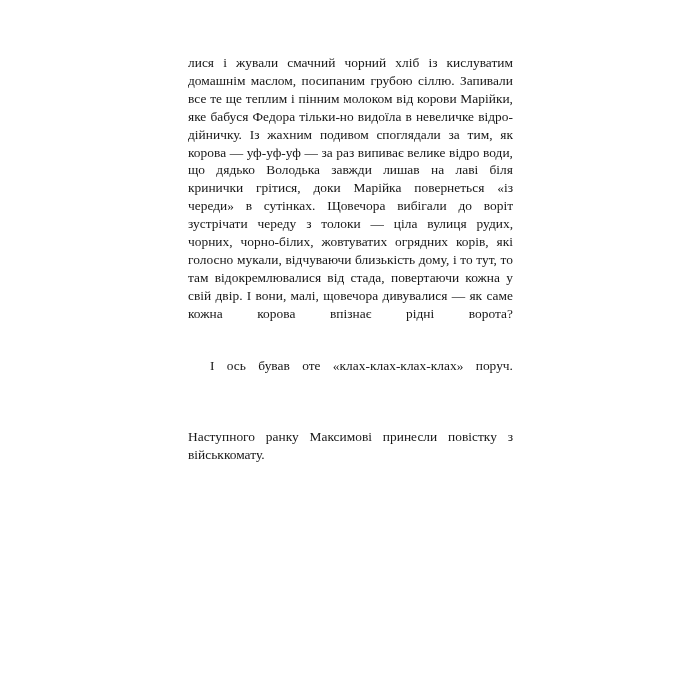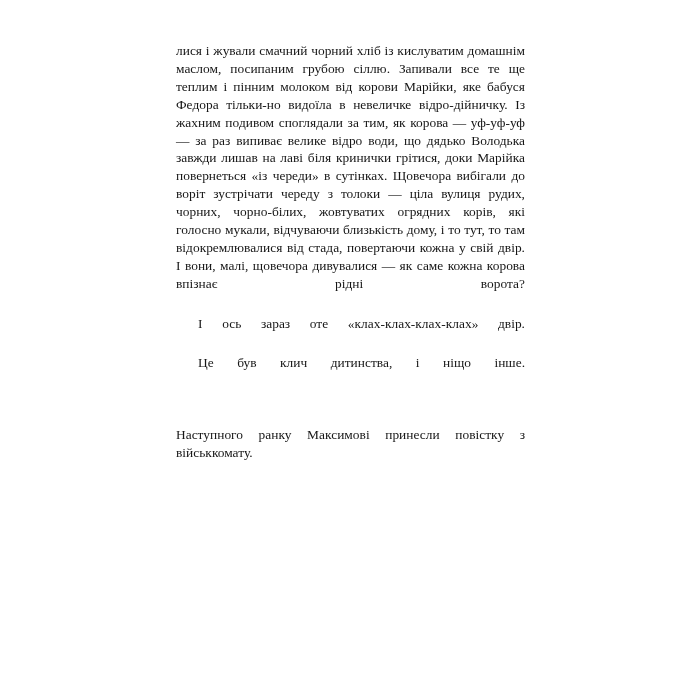--- a/index.html
+++ b/index.html
@@ -23,21 +23,21 @@
   }
 
   .text-column {
     position: absolute;
     left: 172px;
     top: 38px;
     width: 357px;
   }
 
   .para {
-    margin: 4px;
+    margin: 16px;
     padding: 0;
     font-size: 13.4px;
     line-height: 17.9px;
     color: #161616;
     text-align: justify;
     text-justify: inter-word;
     text-indent: 22px;
     hyphens: manual;
     -webkit-hyphens: manual;
     word-spacing: 0.1px;
@@ -68,23 +68,22 @@
 <body>
 
 <div class="page">
 
   <div class="text-column">
 
     <p class="para no-indent">лися і жували смачний чорний хліб із кислуватим домашнім маслом, посипаним грубою сіллю. Запивали все те ще теплим і пінним молоком від корови Марійки, яке бабуся Федора тільки-но видоїла в невеличке відро-дійничку. Із жахним подивом споглядали за тим, як корова — уф-уф-уф — за раз випиває велике відро води, що дядько Володька завжди лишав на лаві біля кринички грітися, доки Марійка повернеться «із череди» в сутінках. Щовечора вибігали до воріт зустрічати череду з толоки — ціла вулиця рудих, чорних, чорно-білих, жовтуватих огрядних корів, які голосно мукали, відчуваючи близькість дому, і то тут, то там відокремлювалися від стада, повертаючи кожна у свій двір. І вони, малі, щовечора дивувалися — як саме кожна корова впізнає рідні ворота?</p>
 
 
 
-    <p class="para">І ось зараз оте «клах-клах-клах-клах» двір.</p>
+    <p class="para">І ось бував оте «клах-клах-клах-клах» поруч.</p>
 
-    <p class="para">Це був клич дитинства, і ніщо інше.</p>
 
 
 
     <p class="para flush gap-before">Наступного ранку Максимові принесли повістку з військкомату.</p>
 
   </div>
 
 </div>
 
 </body></html>

